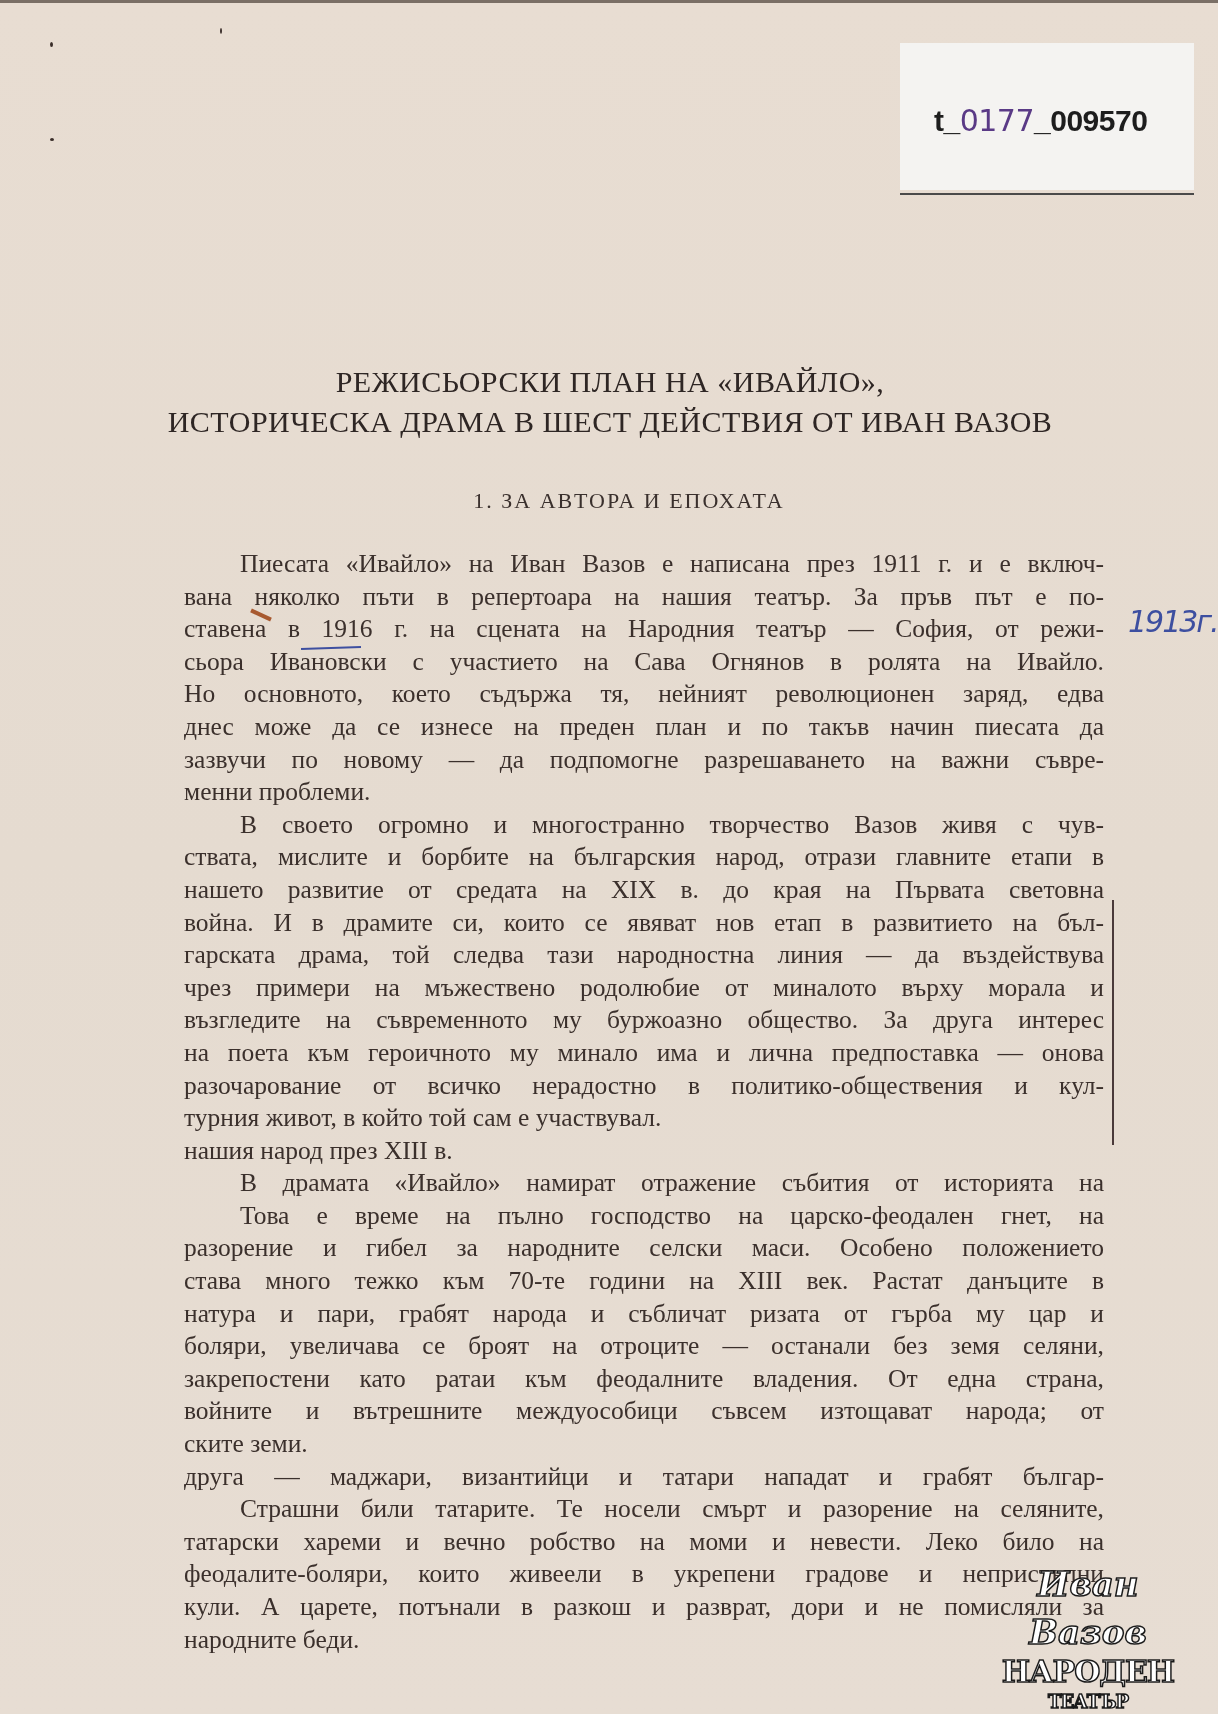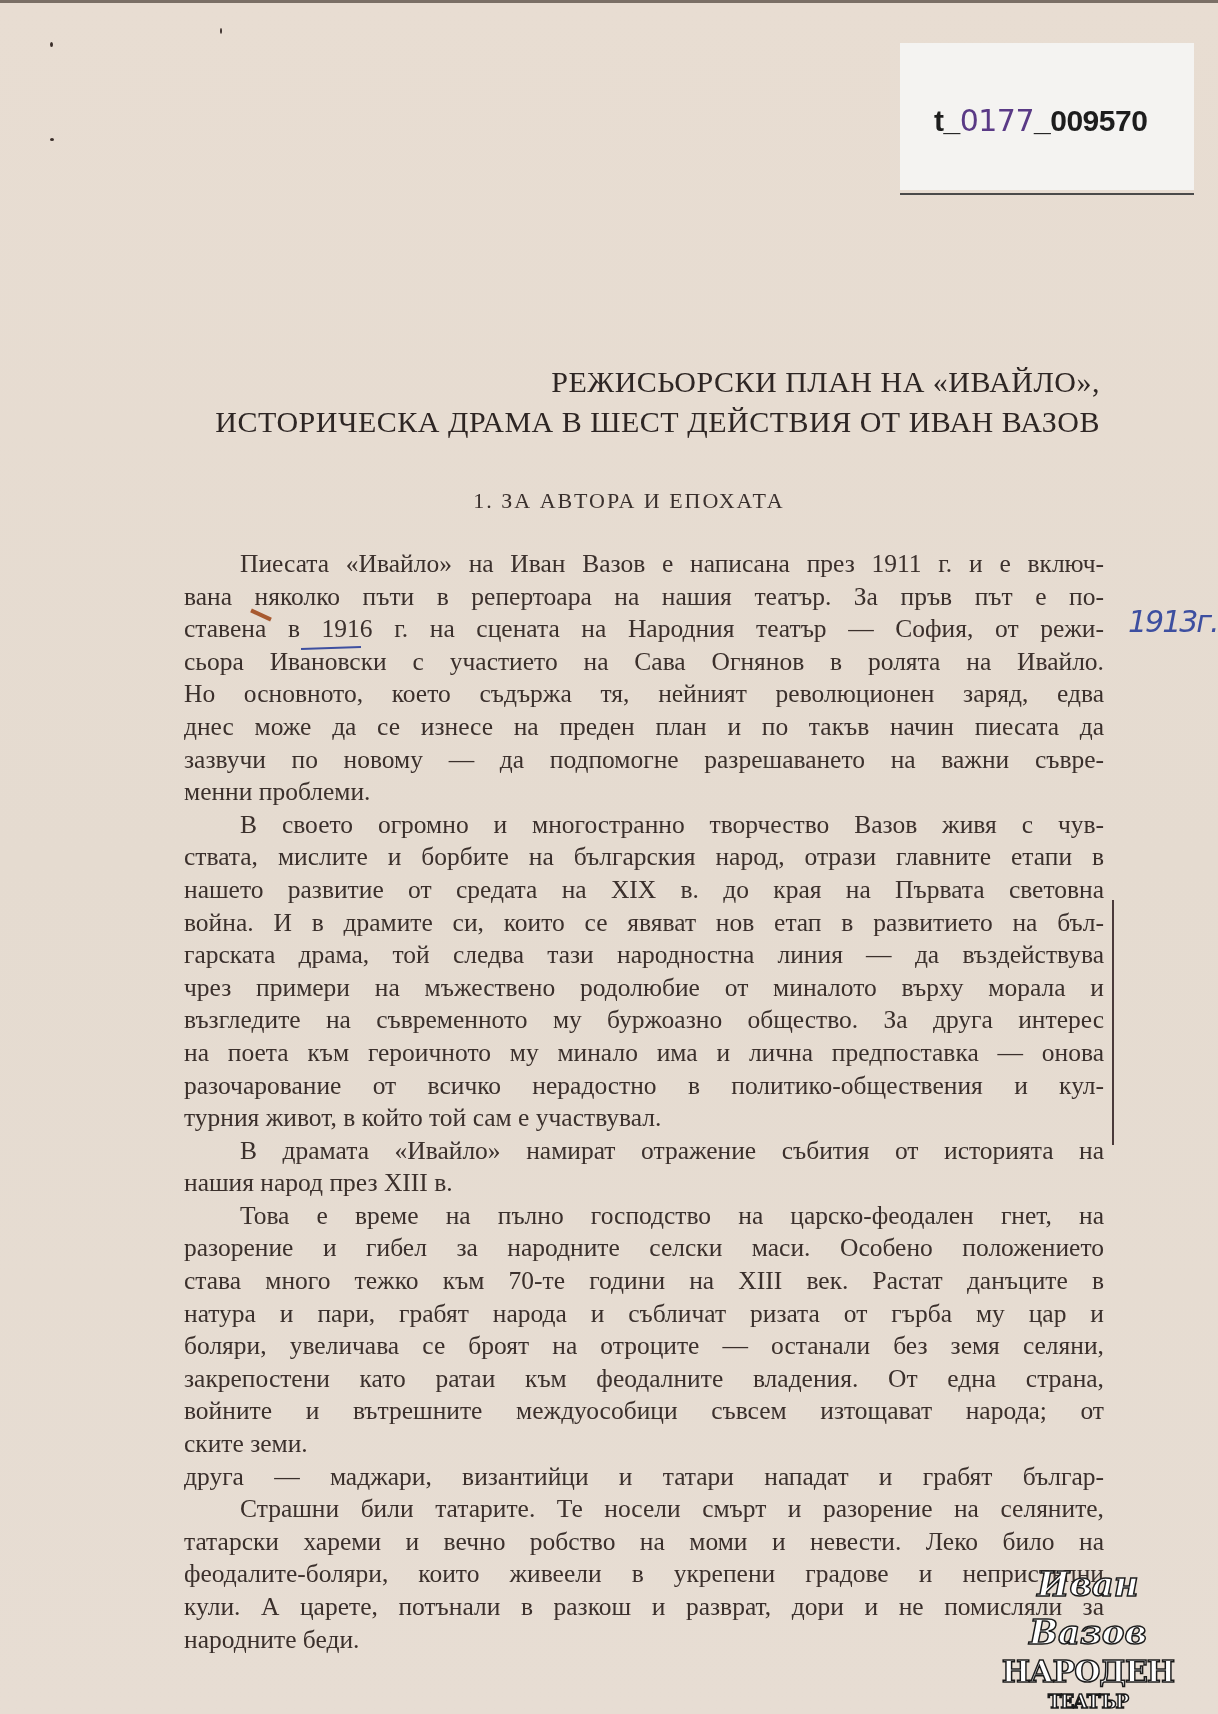--- a/index.html
+++ b/index.html
@@ -24,21 +24,21 @@
       position: absolute; left: 34px; top: 60px;
       font-family: "Liberation Sans", sans-serif; font-weight: bold; font-size: 30px; color: #1d1d1d;
       letter-spacing: -0.5px;
     }
     .label-hand { color: #5a3a86; font-weight: normal; font-family: "DejaVu Sans", sans-serif; font-size: 30px; }
 
     .title {
       position: absolute; left: 120px; top: 362px; width: 980px; text-align: center;
       font-size: 30px; line-height: 40px; letter-spacing: 0.5px; color: #2e2624;
     }
-    .title .t2 { display: block; text-align: right; }
+    .title .t2 { display: block; }
     .section {
       position: absolute; left: 0; top: 488px; width: 1218px; text-align: center;
       font-size: 22px; letter-spacing: 2px; color: #3a302d;
       padding-left: 40px; box-sizing: border-box;
     }
     .body {
       position: absolute; left: 136px; top: 548px; width: 968px;
       font-size: 25.5px; line-height: 32.6px; color: #3b302c;
     }
     .body .line { display: block; white-space: nowrap; text-align: justify; text-align-last: justify; height: 32.6px; margin-left: 48px; }
@@ -117,22 +117,22 @@
       <span class="line indent">В своето огромно и многостранно творчество Вазов живя с чув-</span>
       <span class="line">ствата, мислите и борбите на българския народ, отрази главните етапи в</span>
       <span class="line">нашето развитие от средата на XIX в. до края на Първата световна</span>
       <span class="line">война. И в драмите си, които се явяват нов етап в развитието на бъл-</span>
       <span class="line">гарската драма, той следва тази народностна линия — да въздействува</span>
       <span class="line">чрез примери на мъжествено родолюбие от миналото върху морала и</span>
       <span class="line">възгледите на съвременното му буржоазно общество. За друга интерес</span>
       <span class="line">на поета към героичното му минало има и лична предпоставка — онова</span>
       <span class="line">разочарование от всичко нерадостно в политико-обществения и кул-</span>
       <span class="line last">турния живот, в който той сам е участвувал.</span>
+      <span class="line last">нашия народ през XIII в.</span>
       <span class="line indent">В драмата «Ивайло» намират отражение събития от историята на</span>
-      <span class="line last">нашия народ през XIII в.</span>
       <span class="line indent">Това е време на пълно господство на царско-феодален гнет, на</span>
       <span class="line">разорение и гибел за народните селски маси. Особено положението</span>
       <span class="line">става много тежко към 70-те години на XIII век. Растат данъците в</span>
       <span class="line">натура и пари, грабят народа и събличат ризата от гърба му цар и</span>
       <span class="line">боляри, увеличава се броят на отроците — останали без земя селяни,</span>
       <span class="line">закрепостени като ратаи към феодалните владения. От една страна,</span>
       <span class="line">войните и вътрешните междуособици съвсем изтощават народа; от</span>
       <span class="line last">ските земи.</span>
       <span class="line">друга — маджари, византийци и татари нападат и грабят българ-</span>
       <span class="line indent">Страшни били татарите. Те носели смърт и разорение на селяните,</span>

